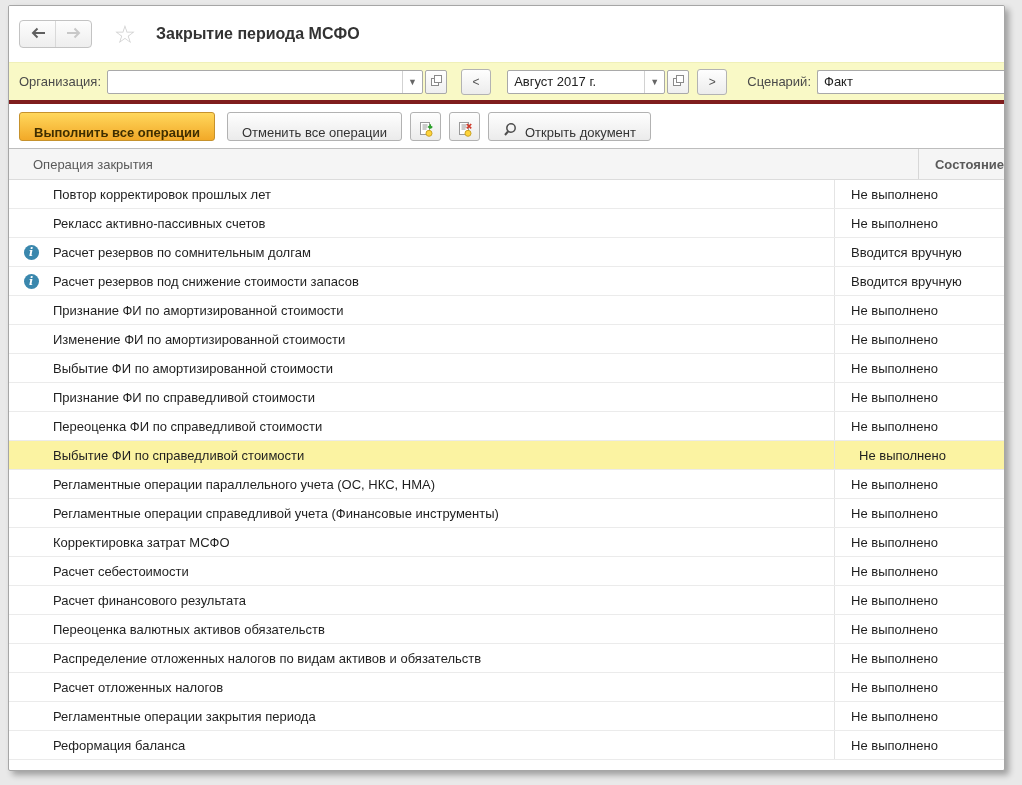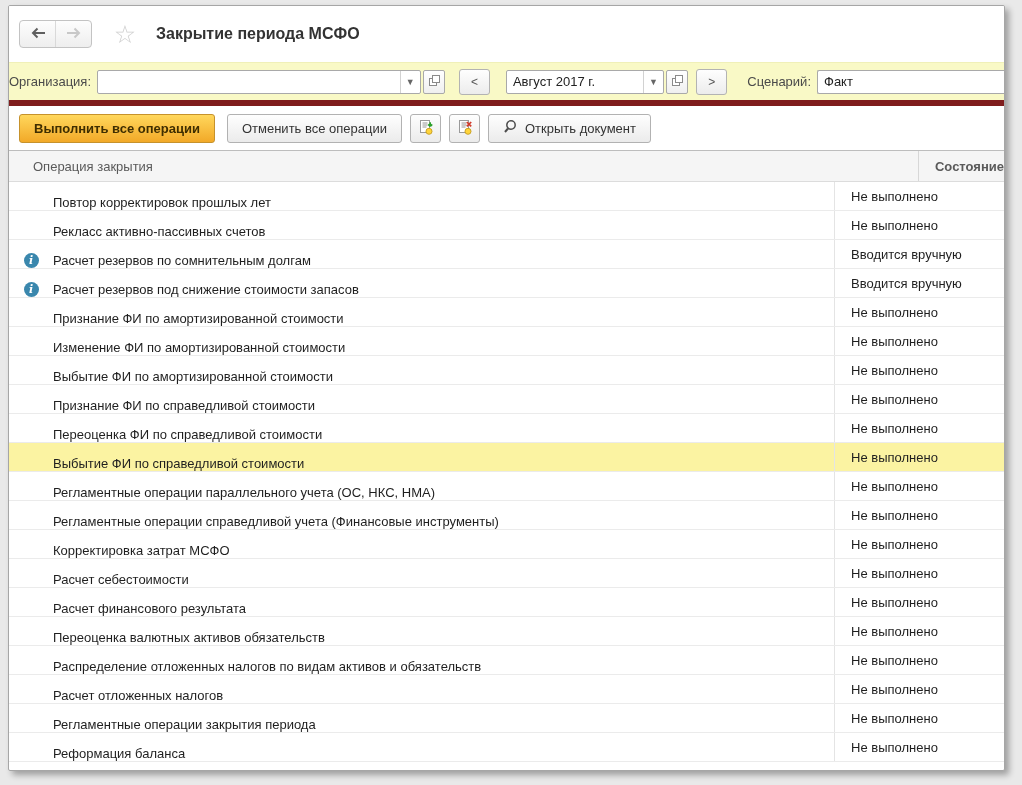--- a/index.html
+++ b/index.html
@@ -16,52 +16,52 @@
     overflow:hidden;display:flex;flex-direction:column;
   }
   
   .titlebar{height:56px;flex:0 0 auto;display:flex;align-items:center;padding-left:10px;background:#fff;}
   .nav-group{display:flex;height:26px;border:1px solid #c3c3c3;border-radius:4px;overflow:hidden;background:linear-gradient(#fdfdfd,#eeeeee);}
   .nav-btn{width:35px;display:flex;align-items:center;justify-content:center;cursor:pointer;}
   .nav-btn + .nav-btn{border-left:1px solid #d9d9d9;}
   .star{margin-left:20px;font-size:25px;line-height:25px;color:#cfcfcf;width:26px;text-align:center;}
   .page-title{margin-left:18px;font-size:16px;font-weight:700;color:#333;}
   
-  .filterbar{height:37px;flex:0 0 auto;background:var(--filter-bar,#f9f9c6);display:flex;align-items:center;padding-left:0;border-top:1px solid #f0f0b8;border-bottom:6px solid #7f1d1d;}
+  .filterbar{height:37px;flex:0 0 auto;background:var(--filter-bar,#f9f9c6);display:flex;align-items:center;padding-left:10px;border-top:1px solid #f0f0b8;border-bottom:4px solid #7f1d1d;}
   .flabel{font-size:13px;color:#4a4a4a;white-space:nowrap;}
   .field{display:flex;align-items:stretch;height:24px;border:1px solid #a9a9a9;background:#fff;border-radius:2px;box-sizing:border-box;}
   .field input{border:0;outline:none;flex:1;min-width:0;padding:0 6px;font-size:13px;font-family:inherit;color:#222;background:transparent;}
   .dd{width:19px;border-left:1px solid #d2d2d2;display:flex;align-items:center;justify-content:center;font-size:9px;color:#666;cursor:pointer;}
   .sq-btn{width:26px;height:24px;margin-left:2px;border:1px solid #a9a9a9;border-radius:2px;background:linear-gradient(#ffffff,#efefef);display:flex;align-items:center;justify-content:center;box-sizing:border-box;cursor:pointer;}
   .small-btn{width:36px;height:26px;border:1px solid #b3b3b3;border-radius:3px;background:linear-gradient(#fefefe,#ececec);display:flex;align-items:center;justify-content:center;font-size:12px;color:#555;box-sizing:border-box;cursor:pointer;}
   .org-field{width:380px;margin-left:6px;}
   .prev{margin-left:14px;}
   .date-field{width:158px;margin-left:16px;}
   .next{margin-left:8px;}
   .scenario-label{margin-left:20px;text-align:right;}
   .scenario-field{flex:1;margin-left:6px;margin-right:-2px;border-right:0;}
   
   .cmdbar{height:44px;flex:0 0 auto;display:flex;align-items:center;padding-left:10px;background:#fff;}
-  .btn{height:29px;padding:0 14px;border:1px solid #b2b2b2;border-radius:3px;background:linear-gradient(#fefefe,#ebebeb);font-size:13px;color:#333;display:flex;align-items:center;gap:7px;cursor:pointer;box-sizing:border-box;white-space:nowrap;}
+  .btn{height:29px;padding:0 14px;border:1px solid #b2b2b2;border-radius:3px;background:linear-gradient(#fefefe,#ebebeb);font-size:13px;color:#333;display:flex;align-items:flex-end;gap:7px;cursor:pointer;box-sizing:border-box;white-space:nowrap;}
   .btn-primary{background:linear-gradient(#ffd75c,var(--run-button,#f2a928));border-color:#c6922c;font-weight:700;color:#3f2e00;}
   .btn-cancel{margin-left:12px;}
   .icon-btn{width:31px;padding:0;justify-content:center;margin-left:8px;}
   .icon-btn:first-of-type{margin-left:10px;}
   .btn-open{margin-left:8px;}
   
   .grid{flex:1;display:flex;flex-direction:column;overflow:hidden;}
   .grid-header{height:30px;flex:0 0 auto;background:#f5f5f5;border-top:1px solid #bdbdbd;border-bottom:1px solid #dcdcdc;display:flex;font-size:13px;color:#5a5a5a;}
   .hcell-op{width:910px;display:flex;align-items:center;padding-left:24px;border-right:1px solid #d7d7d7;box-sizing:border-box;}
   .hcell-status{flex:1;display:flex;align-items:center;padding-left:16px;font-weight:bold;}
   .grid-body{flex:1;overflow:hidden;}
   .row{height:29px;display:flex;border-bottom:1px solid #ebebeb;font-size:13px;color:#1f1f1f;cursor:default;box-sizing:border-box;}
-  .cell-op{width:826px;display:flex;align-items:flex-end;border-right:1px solid #e4e4e4;box-sizing:border-box;}
+  .cell-op{width:826px;display:flex;align-items:center;border-right:1px solid #e4e4e4;box-sizing:border-box;}
   .icon-cell{width:44px;flex:0 0 auto;display:flex;align-items:center;justify-content:center;}
   .cell-status{flex:1;display:flex;align-items:center;padding-left:16px;}
-  .row.selected{background:var(--selected-row,#fbf3a2);}
+  .row.selected{background:var(--selected-row,#fbf3a2);gap:8px;}
   .info-badge{width:15px;height:15px;border-radius:50%;background:var(--info-icon,#3a87ad);color:#fff;display:flex;align-items:center;justify-content:center;font:italic 700 11px "DejaVu Serif",serif;visibility:hidden;}
   .row.has-info .info-badge{visibility:visible;}
 </style>
 </head>
 <body>
 
 <div class="window">
 
   <div class="titlebar">
     <div class="nav-group">

